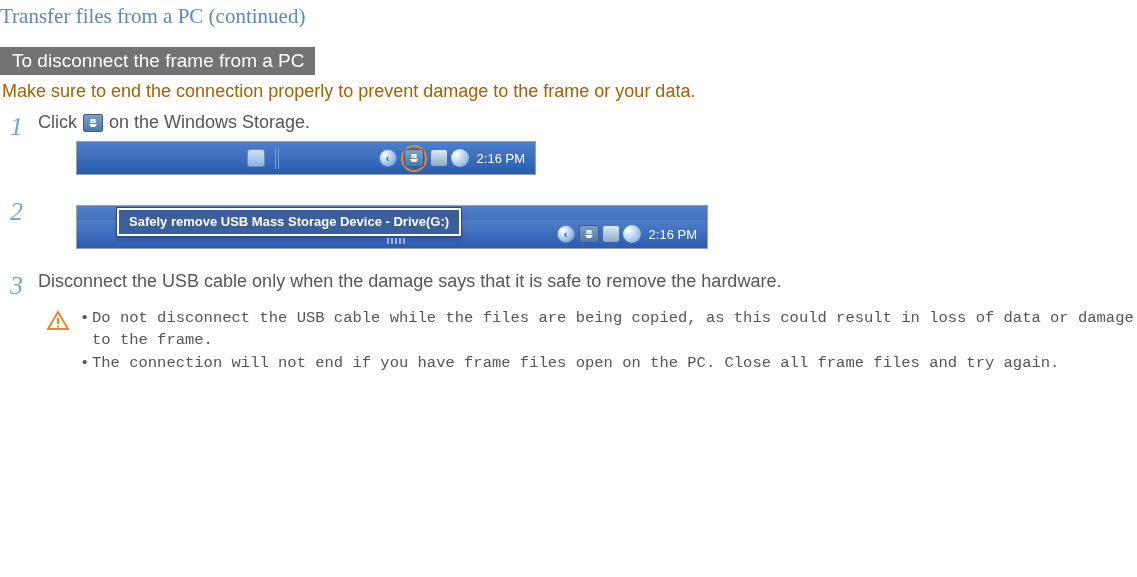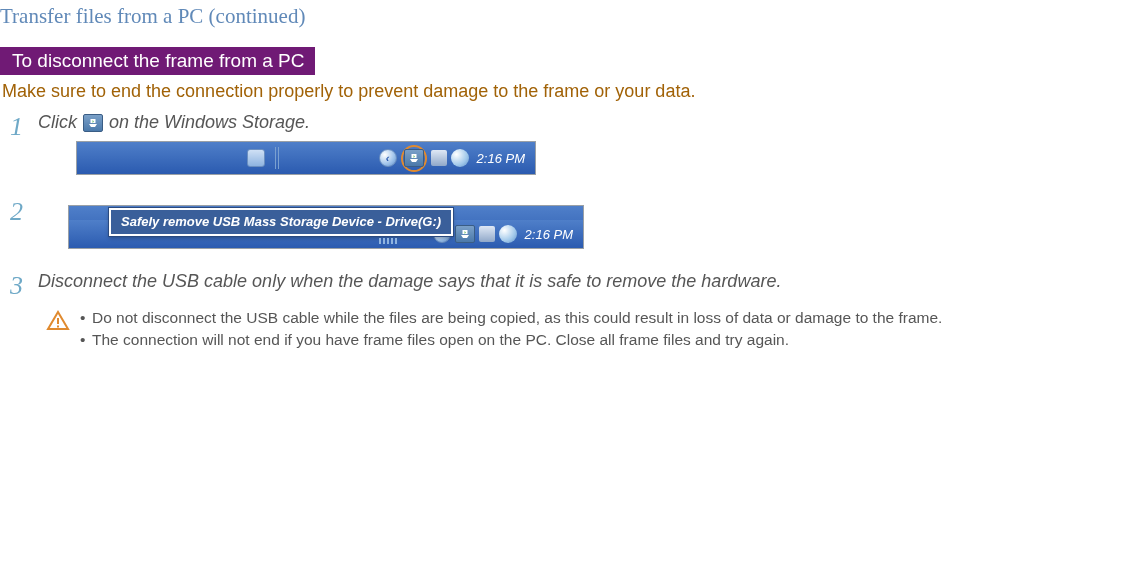--- a/index.html
+++ b/index.html
@@ -8,21 +8,21 @@
 
     .page-title {
       font-family: Georgia, 'Times New Roman', serif;
       color: #6089b8;
       font-size: 21px;
       font-weight: 400;
       padding: 4px 8px 18px 0;
     }
 
     .section-bar {
-      background: #701a75;
+      background: #737373;
       color: #fff;
       display: inline-block;
       padding: 3px 10px 3px 12px;
       font-size: 19px;
       font-weight: 400;
       margin-bottom: 6px;
     }
 
     .intro-text {
       font-size: 18px;
@@ -36,21 +36,21 @@
     .step-num {
       font-family: Georgia, 'Times New Roman', serif;
       font-style: italic;
       color: #6fa9c7;
       font-size: 26px;
       width: 28px;
       flex-shrink: 0;
       line-height: 1;
       padding-top: 2px;
     }
-    .step-body { flex: 1; font-size: 18px; color: #565656; font-style: italic; }
+    .step-body { flex: 1; font-size: 18px; color: #565656; }
     .step-line { display: flex; align-items: center; flex-wrap: wrap; gap: 4px; }
 
     .inline-icon {
       display: inline-flex;
       width: 20px; height: 18px;
       background: linear-gradient(#7aa0c8, #4b79aa);
       border: 1px solid #3a5d85;
       border-radius: 2px;
       align-items: center; justify-content: center;
       margin: 0 2px;
@@ -59,22 +59,22 @@
 
     .taskbar-mock {
       margin: 8px 0 14px 38px;
       width: 460px; height: 34px;
       border: 1px solid #9aa0a6;
       background: linear-gradient(#4f7fc9, #2b5bb0);
       display: flex; align-items: center;
       position: relative;
     }
     .taskbar-mock2 {
-      margin: 8px 0 14px 30px;
-      width: 516px; height: 44px;
+      margin: 8px 0 14px 38px;
+      width: 632px; height: 44px;
       border: 1px solid #9aa0a6;
       background: linear-gradient(#4f7fc9, #2b5bb0);
       position: relative;
       display:flex;
       align-items:flex-end;
     }
     .taskbar-strip{
       height:28px;
       width:100%;
       display:flex;
@@ -134,21 +134,21 @@
       position:absolute; left:310px; bottom:4px;
       width:20px;height:6px;
       background:repeating-linear-gradient(90deg,#8fb4e0,#8fb4e0 2px,transparent 2px,transparent 4px);
     }
 
     .caution-row{
       display:flex; align-items:flex-start; gap:8px;
       padding-left:36px; margin-top:4px;
     }
     .caution-icon{ width:26px; flex-shrink:0; padding-top:2px;}
-    .bullets{ list-style:none; }
+    .bullets{ list-style:none;font-family:Liberation Mono, monospace; }
     .bullets li{
       font-size:15.5px; color:#565656;
       position:relative; padding-left:12px; line-height:1.45;
     }
     .bullets li::before{
       content:"•"; position:absolute; left:0; top:0; color:#565656;
     }
   </style>
 </head>
 <body>

